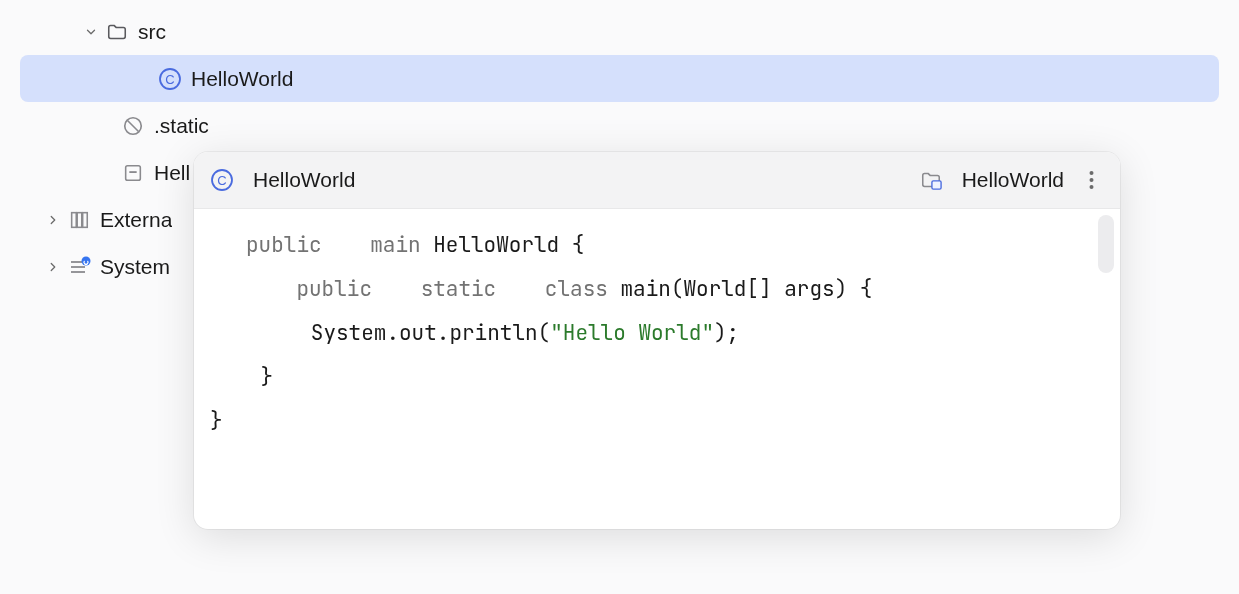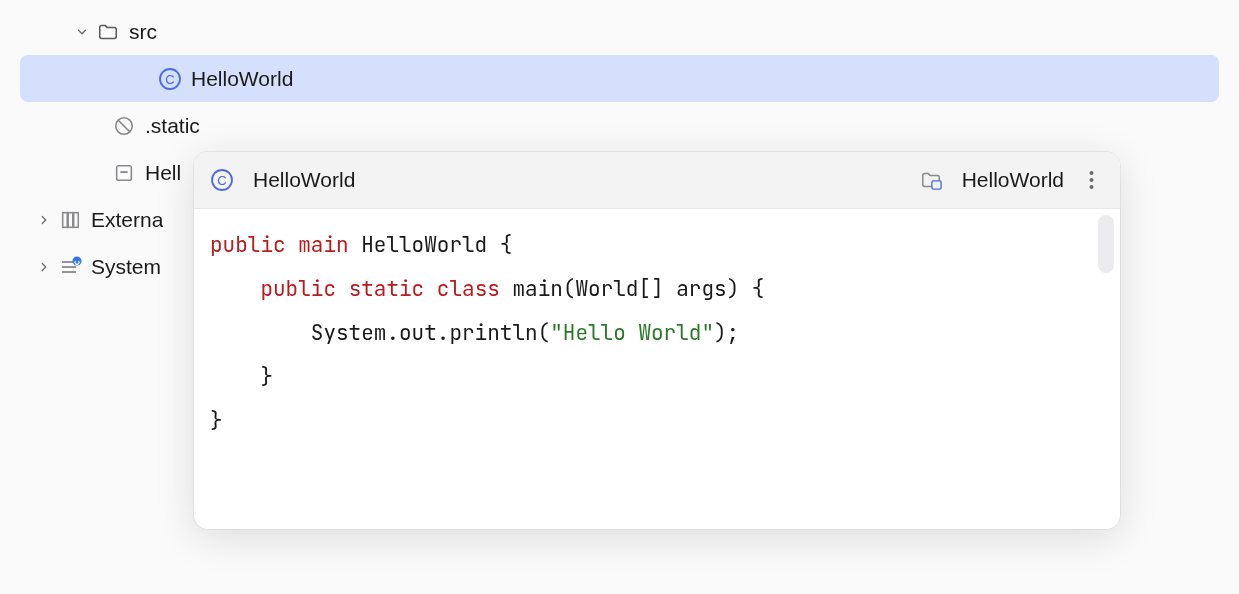--- a/index.html
+++ b/index.html
@@ -14,21 +14,21 @@
       color: #1a1a1a;
     }
 
     .tree {
       padding-top: 8px;
     }
     .tree-row {
       display: flex;
       align-items: center;
       height: 47px;
-      padding-left: 28px;
+      padding-left: 37px;
       user-select: none;
     }
     .tree-row.selected {
       background: #d5e0fc;
       margin-left: 20px;
       margin-right: 20px;
       border-radius: 8px;
       padding-left: 8px;
     }
     .indent-1 { margin-left: 44px; }
@@ -98,21 +98,21 @@
       flex: 1;
       position: relative;
       padding: 14px 0 0 16px;
     }
     .code {
       font-family: "JetBrains Mono", "Menlo", "Consolas", monospace;
       font-size: 21px;
       line-height: 44px;
       white-space: pre;
     }
-    .kw { color: #b91c1c; }
+    .kw { color: #737373; margin-left: 36px; }
     .str { color: #2b7a2b; }
     .scrollbar-track {
       position: absolute;
       right: 6px;
       top: 6px;
       width: 16px;
       height: 58px;
       background: #ececee;
       border-radius: 8px;
     }

